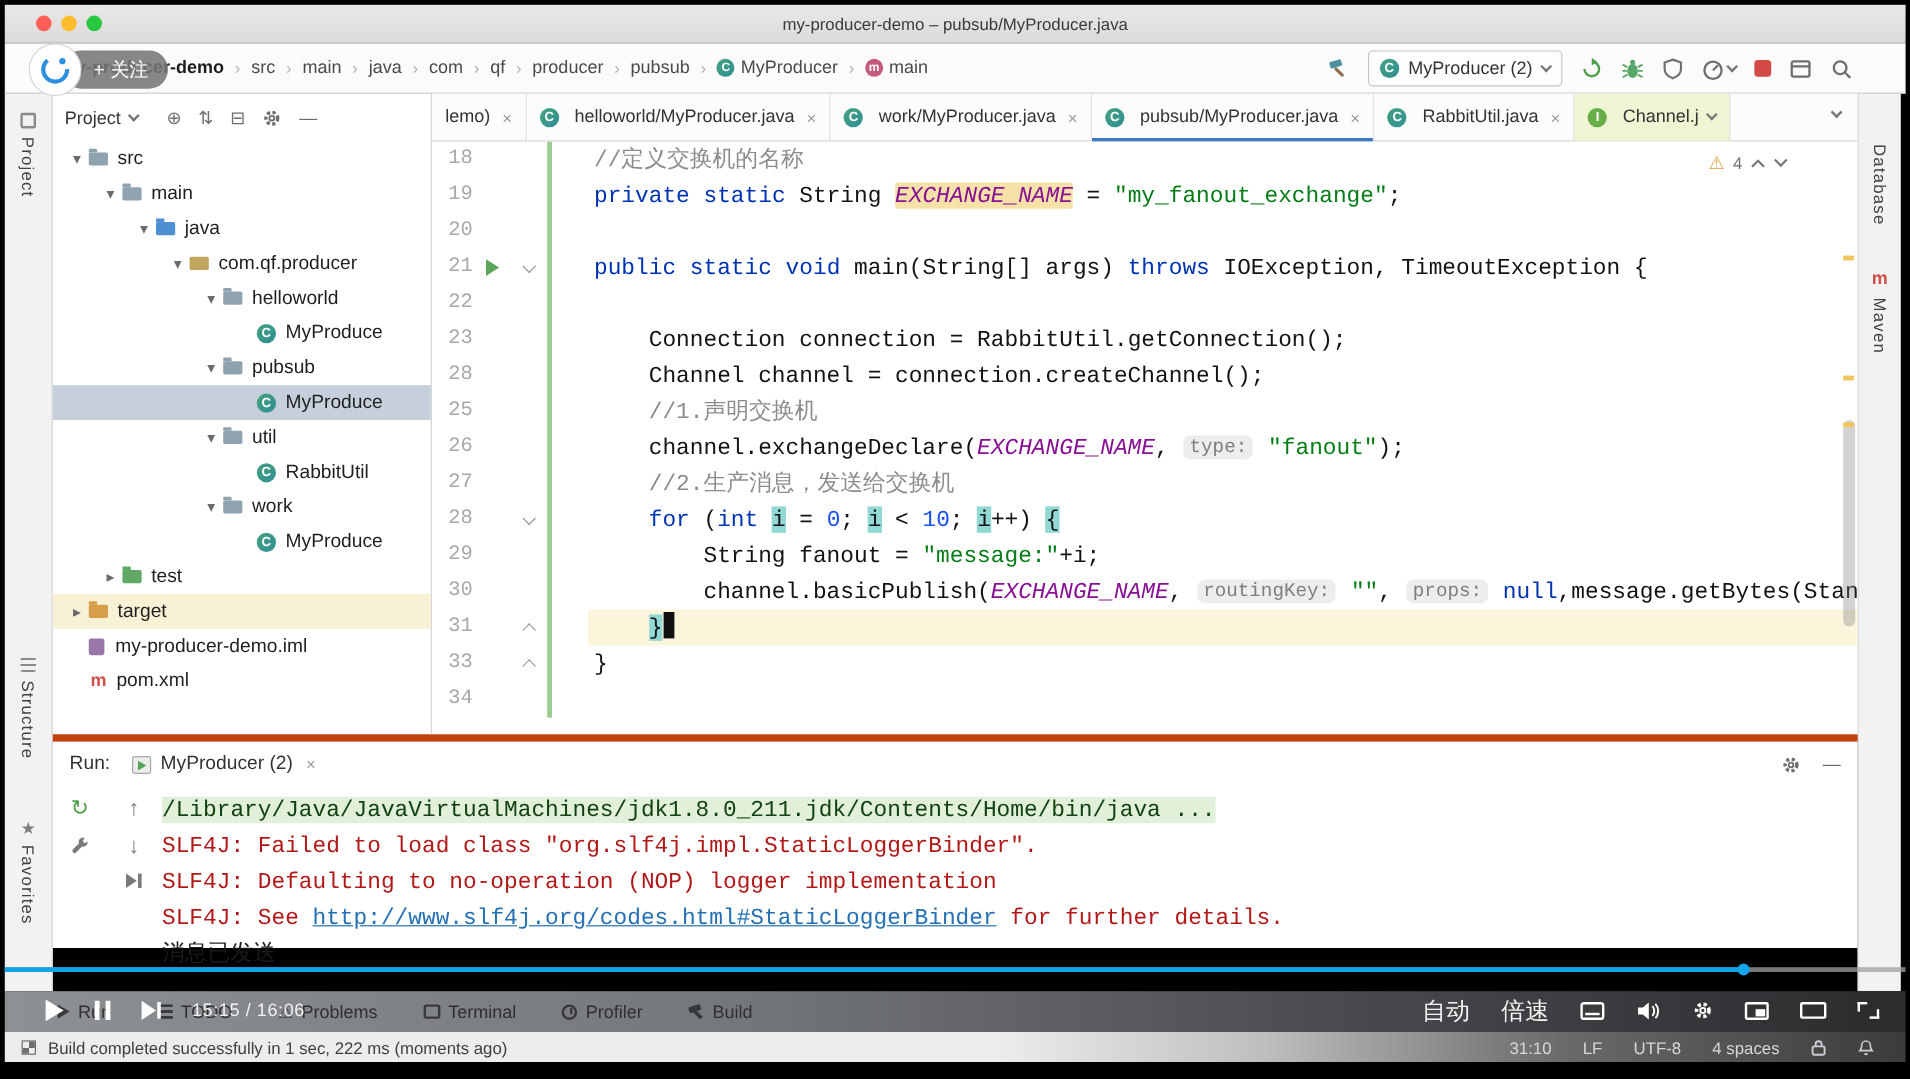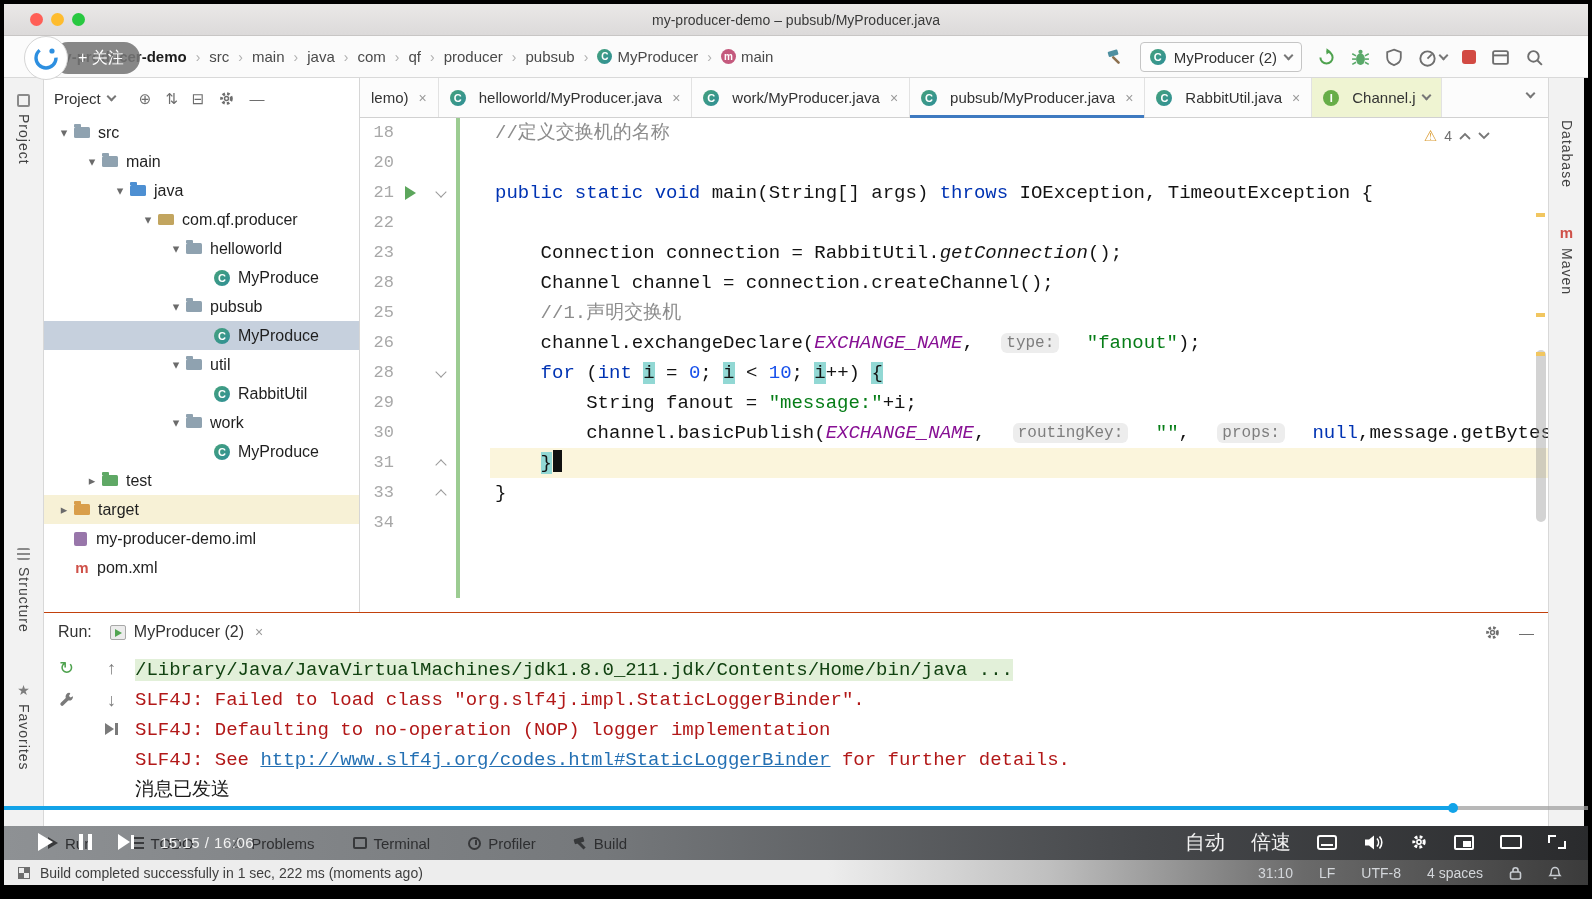--- a/index.html
+++ b/index.html
@@ -78,30 +78,30 @@
 .fold.down{transform:rotate(45deg)}
 .fold.up{transform:rotate(-135deg);top:13px}
 .codeln{flex:1;white-space:pre;padding-left:5px;color:#131313;position:relative;z-index:2}
 .cl.cur .codeln{background:#FBF5DC}
 .tk-k{color:#0033B3}
 .tk-s{color:#067D17}
 .tk-c{color:#8C8C8C}
 .tk-n{color:#1750EB}
 .tk-f{color:#871094;font-style:italic}
 .tk-fd{color:#871094;font-style:italic;background:#F6E2A9;border-radius:2px}
-.tk-m{font-style:italic}
-.tk-h{font-size:16px;color:#7E7E7E;background:#EDEDED;border-radius:6px;padding:1px 5px;margin:0 16px;vertical-align:1px}
+.tk-m{}
+.tk-h{font-size:16px;color:#7E7E7E;background:#EDEDED;border-radius:6px;padding:1px 5px;margin:0 1px;vertical-align:1px}
 .tk-hb{background:#92D8D4}
 .caret{display:inline-block;width:9px;height:22px;background:#101010;vertical-align:-4px;margin-left:1px}
 .inspect{position:absolute;top:9px;right:58px;display:flex;align-items:center;gap:7px;font-family:"Liberation Sans",sans-serif;font-size:14px;color:#6E6E6E;z-index:5}
 .warn-tri{color:#DCA03C;font-size:15px}
 .sb-thumb{position:absolute;right:2px;top:232px;width:10px;height:172px;background:rgba(130,130,130,.35);border-radius:5px;z-index:4}
 .sb-mark{position:absolute;right:3px;width:9px;height:4px;background:#F1C660;z-index:4}
 
-.run-panel{position:absolute;left:44px;top:612px;width:1504px;height:214px;background:#fff;border-top:1px solid #c2410c}
+.run-panel{position:absolute;left:44px;top:612px;width:1504px;height:178px;background:#fff;border-top:6px solid #c2410c}
 .rp-header{height:38px;display:flex;align-items:center;padding:0 14px;gap:12px;font-size:16px;color:#333}
 .rp-tab{display:flex;align-items:center;gap:8px;padding:0 6px;height:100%}
 .ic-run{width:16px;height:15px;background:#ECECEC;border:1px solid #A8A8A8;border-radius:2px;position:relative}
 .ic-run::after{content:"";position:absolute;left:4px;top:3px;border-left:7px solid #52A552;border-top:4px solid transparent;border-bottom:4px solid transparent}
 .rp-hright{margin-left:auto;display:flex;align-items:center;gap:18px}
 .rp-body{display:flex;height:176px}
 .rp-tools{width:91px;padding-top:8px;display:grid;grid-template-columns:45px 45px;row-gap:14px;justify-items:center;align-content:start}
 .cicon{font-size:18px;color:#7A7A7A;line-height:1}
 .cicon.green{color:#4EA24E}
 .skip-end{display:flex;align-items:center}
@@ -452,20 +452,27 @@
     <div id="code-lines">
         <div class="cl">
           <span class="gut">
             <span class="lnum">18</span>
             <span class="gmark"></span>
           </span>
           <span class="codeln"><span class="tk-c">//定义交换机的名称</span></span>
         </div>
         <div class="cl">
           <span class="gut">
+            <span class="lnum">19</span>
+            <span class="gmark"></span>
+          </span>
+          <span class="codeln"><span class="tk-k">private</span><span class="tk-p"> </span><span class="tk-k">static</span><span class="tk-p"> String </span><span class="tk-fd">EXCHANGE_NAME</span><span class="tk-p"> = </span><span class="tk-s">"my_fanout_exchange"</span><span class="tk-p">;</span></span>
+        </div>
+        <div class="cl">
+          <span class="gut">
             <span class="lnum">20</span>
             <span class="gmark"></span>
           </span>
           <span class="codeln"></span>
         </div>
         <div class="cl">
           <span class="gut">
             <span class="lnum">21</span>
             <span class="gmark">
               <span class="run-arrow"></span>
@@ -500,20 +507,27 @@
             <span class="gmark"></span>
           </span>
           <span class="codeln"><span class="tk-p">    </span><span class="tk-c">//1.声明交换机</span></span>
         </div>
         <div class="cl">
           <span class="gut">
             <span class="lnum">26</span>
             <span class="gmark"></span>
           </span>
           <span class="codeln"><span class="tk-p">    channel.exchangeDeclare(</span><span class="tk-f">EXCHANGE_NAME</span><span class="tk-p">, </span><span class="tk-h">type:</span><span class="tk-p"> </span><span class="tk-s">"fanout"</span><span class="tk-p">);</span></span>
+        </div>
+        <div class="cl">
+          <span class="gut">
+            <span class="lnum">27</span>
+            <span class="gmark"></span>
+          </span>
+          <span class="codeln"><span class="tk-p">    </span><span class="tk-c">//2.生产消息，发送给交换机</span></span>
         </div>
         <div class="cl">
           <span class="gut">
             <span class="lnum">28</span>
             <span class="gmark">
               <span class="fold down"></span>
             </span>
           </span>
           <span class="codeln"><span class="tk-p">    </span><span class="tk-k">for</span><span class="tk-p"> (</span><span class="tk-k">int</span><span class="tk-p"> </span><span class="tk-hb">i</span><span class="tk-p"> = </span><span class="tk-n">0</span><span class="tk-p">; </span><span class="tk-hb">i</span><span class="tk-p"> &lt; </span><span class="tk-n">10</span><span class="tk-p">; </span><span class="tk-hb">i</span><span class="tk-p">++) </span><span class="tk-hb">{</span></span>
         </div>

